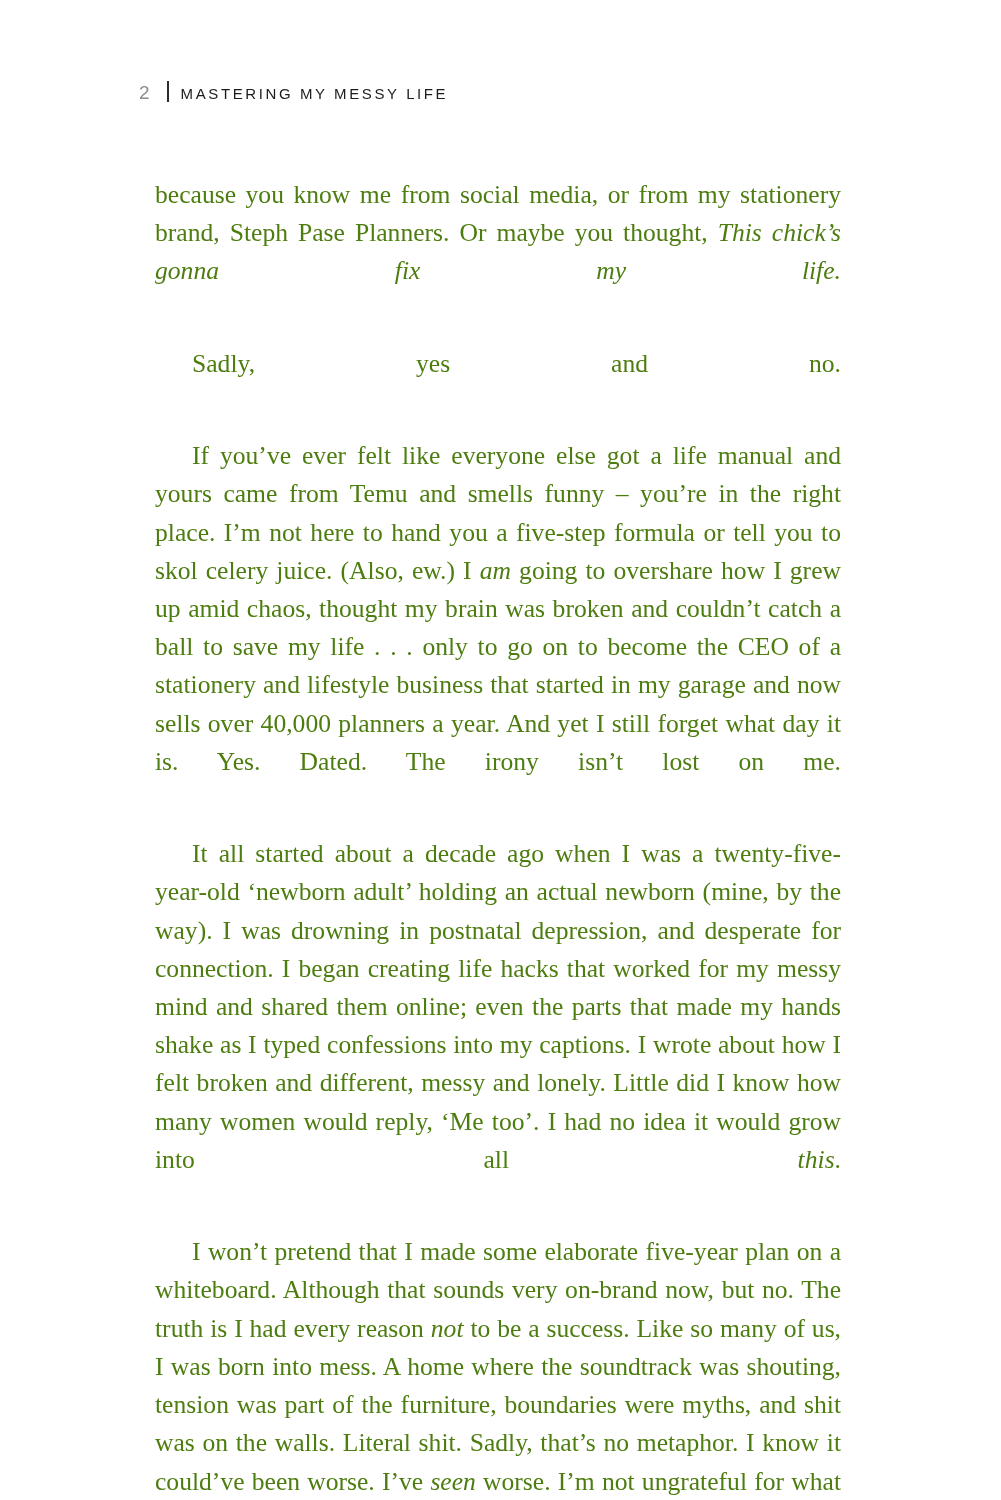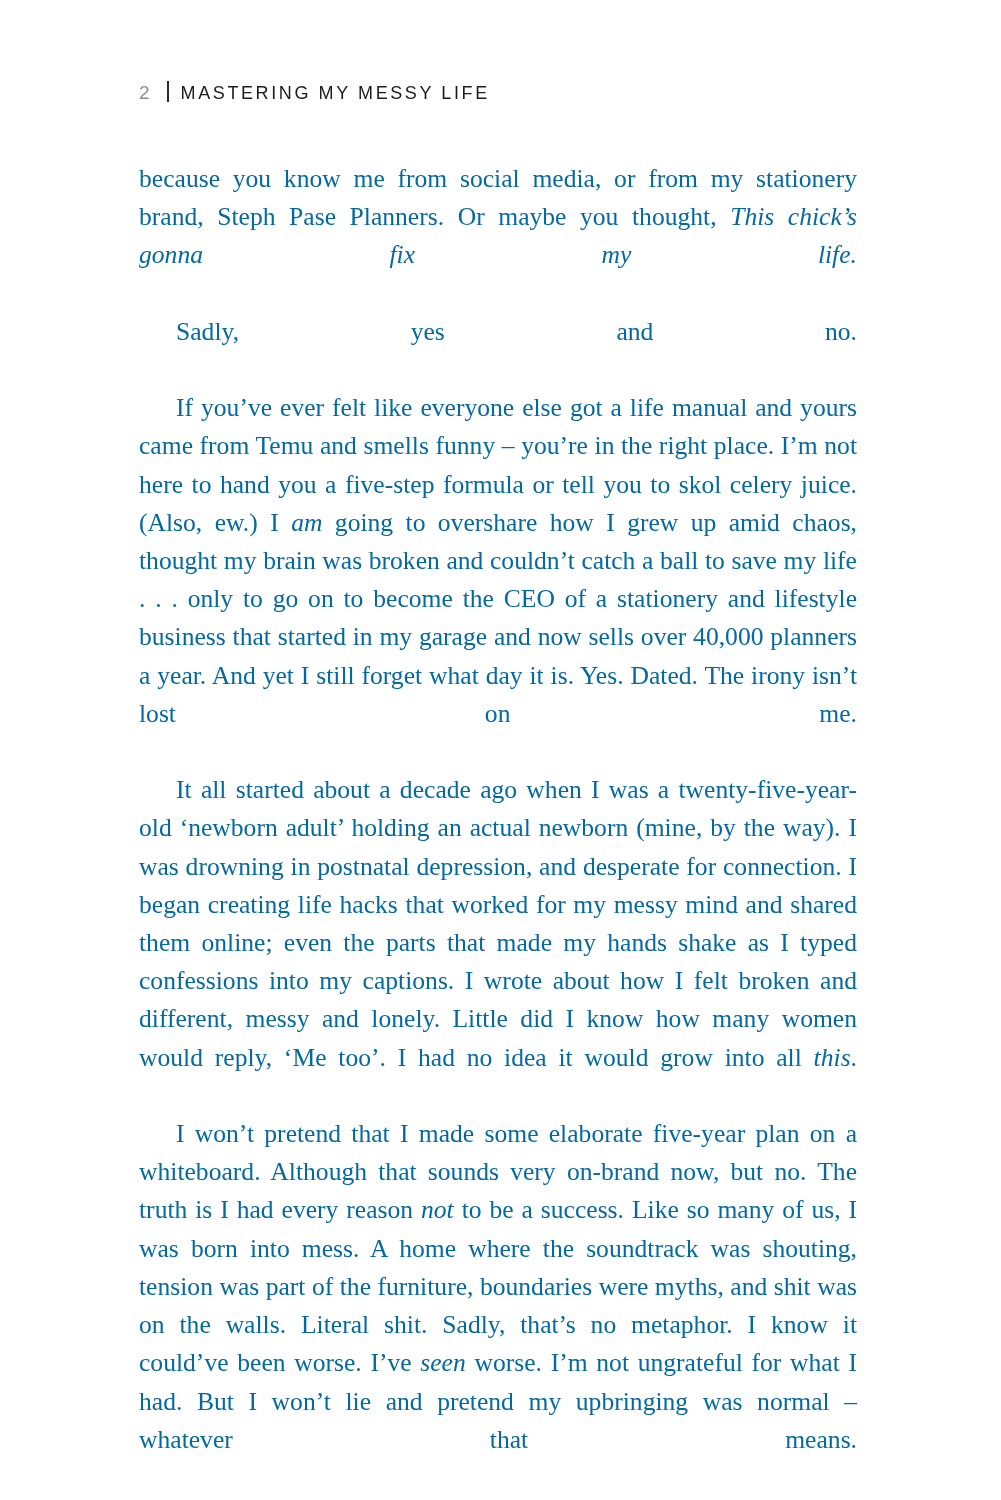--- a/index.html
+++ b/index.html
@@ -41,43 +41,43 @@
     width: 1.5px;
     height: 21px;
     background: #2b2b2b;
     margin: 0 12px 0 17px;
     position: relative;
     top: 3px;
   }
 
   .head-title {
     font-family: "Liberation Sans", sans-serif;
-    font-size: 18px;
+    font-size: 15px;
     color: #1c1c1c;
     letter-spacing: 2.6px;
     line-height: 1;
     font-weight: 400;
   }
 
   
   .textblock {
     position: absolute;
     left: 139px;
     top: 160px;
     width: 718px;
   }
 
   .para {
     font-family: "Liberation Serif", serif;
     font-size: 25.6px;
     line-height: 38.2px;
-    color: #0369a1;
+    color: #4d7c0f;
     text-align: justify;
     text-justify: inter-word;
-    margin: 0;
+    margin: 16px;
     -webkit-hyphens: none;
     hyphens: none;
   }
 
   .para.indent {
     text-indent: 37px;
   }
 
   .para em {
     font-style: italic;

